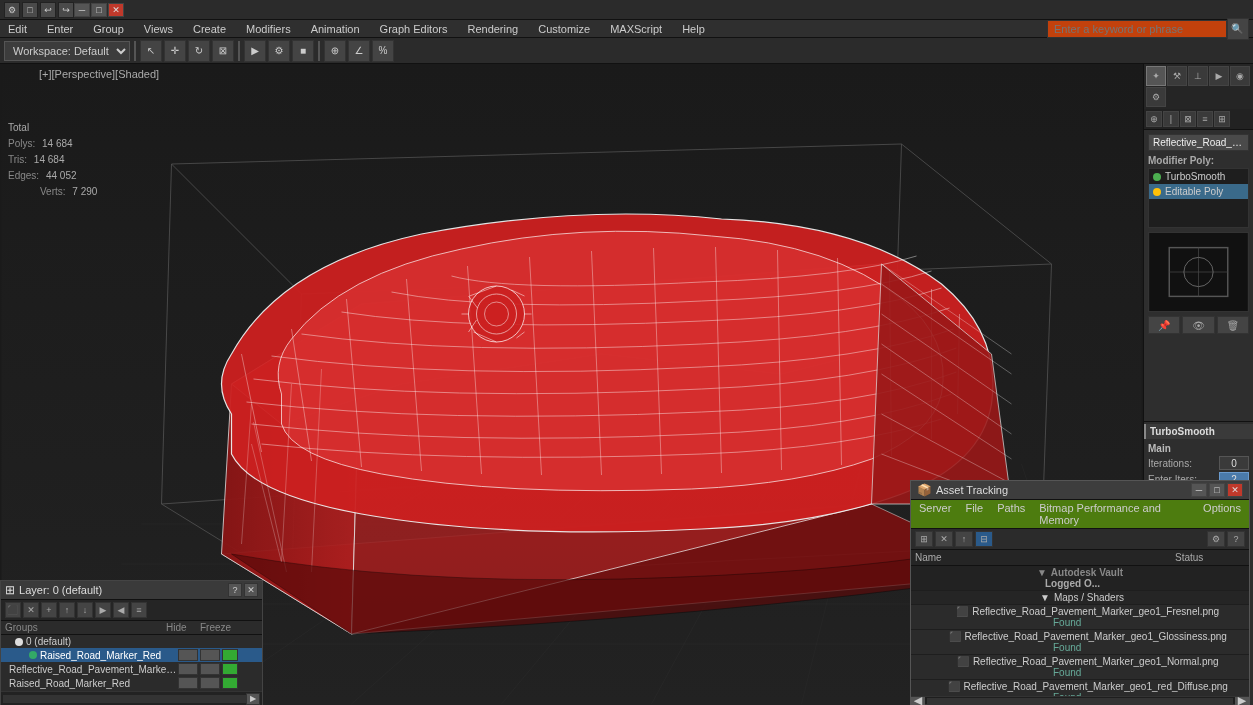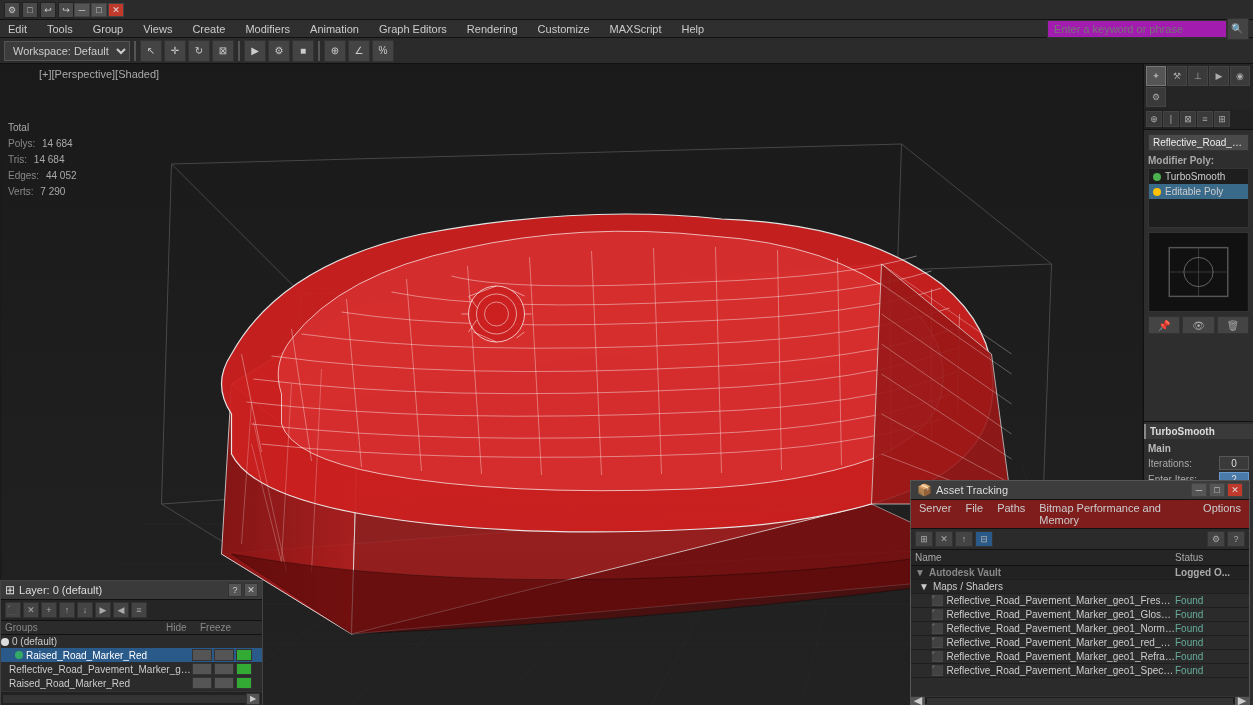--- a/index.html
+++ b/index.html
@@ -99,21 +99,21 @@
       padding: 1px 4px;
       height: 20px;
       font-size: 11px;
     }
     .search-bar {
       margin-left: auto;
       display: flex;
       align-items: center;
     }
     .search-input {
-      background: #a21caf;
+      background: #c2410c;
       border: 1px solid #333;
       color: #ccc;
       padding: 1px 6px;
       height: 18px;
       font-size: 11px;
       width: 180px;
     }
 
     
     .main-layout {
@@ -347,21 +347,21 @@
     .layer-col-hide { width: 30px; }
     .layer-col-freeze { width: 40px; }
     .layer-col-render { width: 14px; }
     .layer-list {
       overflow-y: auto;
       height: 56px;
     }
     .layer-item {
       display: flex;
       align-items: center;
-      padding: 1px 0;
+      padding: 1px 14px;
       font-size: 10px;
       color: #ccc;
       cursor: pointer;
       justify-content: center;
     }
     .layer-item.selected { background: #2a5a8a; }
     .layer-item-name { flex: 1; font-size: 10px; overflow: hidden; text-overflow: ellipsis; white-space: nowrap; }
     .layer-indent { padding-left: 8px; }
     .layer-dot { width: 8px; height: 8px; border-radius: 50%; background: #888; margin-right: 3px; }
     .layer-dot.white { background: #ddd; }
@@ -391,21 +391,21 @@
       width: 16px; height: 14px;
       display: flex; align-items: center; justify-content: center;
       font-size: 9px; cursor: pointer;
       border: 1px solid #444;
       background: #555;
       color: #ddd;
     }
     .asset-win-btn.close { background: #c0392b; }
     .asset-menu-row {
       display: flex;
-      background: #7f1d1d;
+      background: #4d7c0f;
       padding: 1px 6px;
       gap: 10px;
       border-bottom: 1px solid #111;
       font-size: 11px;
     }
     .asset-menu-item { color: #ccc; cursor: pointer; padding: 1px 2px; }
     .asset-toolbar {
       display: flex;
       align-items: center;
       background: #2b2b2b;
@@ -436,20 +436,21 @@
       height: 130px;
     }
     .asset-row {
       display: flex;
       align-items: center;
       padding: 1px 4px;
       font-size: 10px;
       color: #ccc;
       border-bottom: 1px solid #1e1e1e;
       cursor: pointer;
+      flex-direction: column;
     }
     .asset-row-name { flex: 1; overflow: hidden; text-overflow: ellipsis; white-space: nowrap; font-size: 10px; }
     .asset-row-status { width: 70px; font-size: 10px; }
     .asset-row.category { background: #222; color: #888; font-weight: bold; }
     .asset-row.group { padding-left: 8px; background: #252525; }
     .asset-row.file { padding-left: 16px; }
     .asset-row.file-indent { padding-left: 20px; }
     .status-found { color: #6a9; }
     .status-ok { color: #6a9; }
     .status-logged { color: #aaa; }
@@ -490,21 +491,21 @@
   </div>
   <div class="window-controls">
     <div class="win-btn">─</div>
     <div class="win-btn">□</div>
     <div class="win-btn close">✕</div>
   </div>
 </div>
 
 <div class="menu-row">
   <span class="menu-item">Edit</span>
-  <span class="menu-item">Tools</span>
+  <span class="menu-item">Enter</span>
   <span class="menu-item">Group</span>
   <span class="menu-item">Views</span>
   <span class="menu-item">Create</span>
   <span class="menu-item">Modifiers</span>
   <span class="menu-item">Animation</span>
   <span class="menu-item">Graph Editors</span>
   <span class="menu-item">Rendering</span>
   <span class="menu-item">Customize</span>
   <span class="menu-item">MAXScript</span>
   <span class="menu-item">Help</span>
@@ -688,21 +689,21 @@
       </div>
       <div>
         <span style="color:#888;">Tris:</span>
         <span style="color:#aaa;margin-left:4px;">14 684</span>
       </div>
       <div>
         <span style="color:#888;">Edges:</span>
         <span style="color:#aaa;margin-left:4px;">44 052</span>
       </div>
       <div>
-        <span style="color:#888;">Verts:</span>
+        <span style="color:#888;margin-left:32px;">Verts:</span>
         <span style="color:#aaa;margin-left:4px;">7 290</span>
       </div>
     </div>
 
     <div class="bottom-panel">
       <div class="bottom-panel-header">
         <div class="bottom-panel-title">
           <span class="panel-icon">⊞</span>
           <span>Layer: 0 (default)</span>
         </div>

